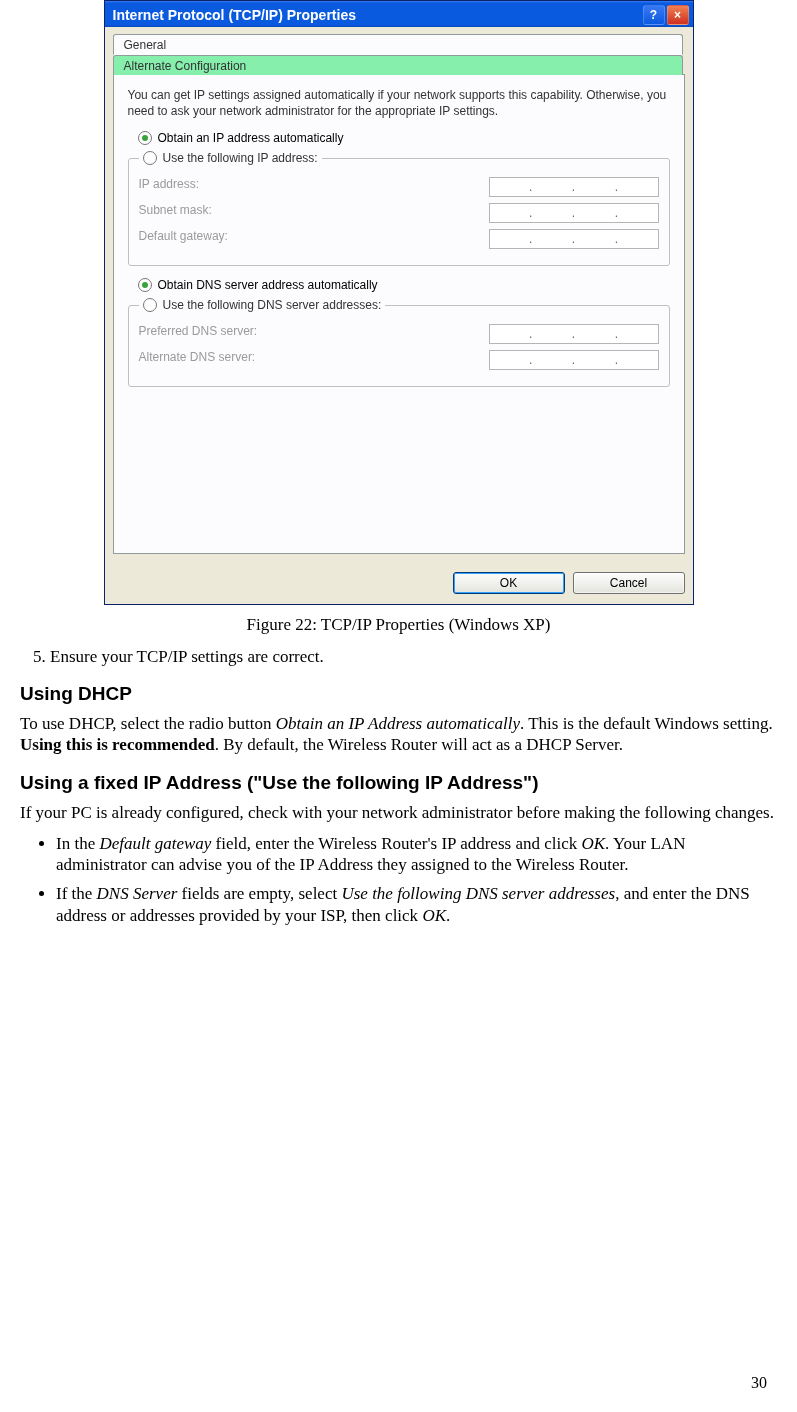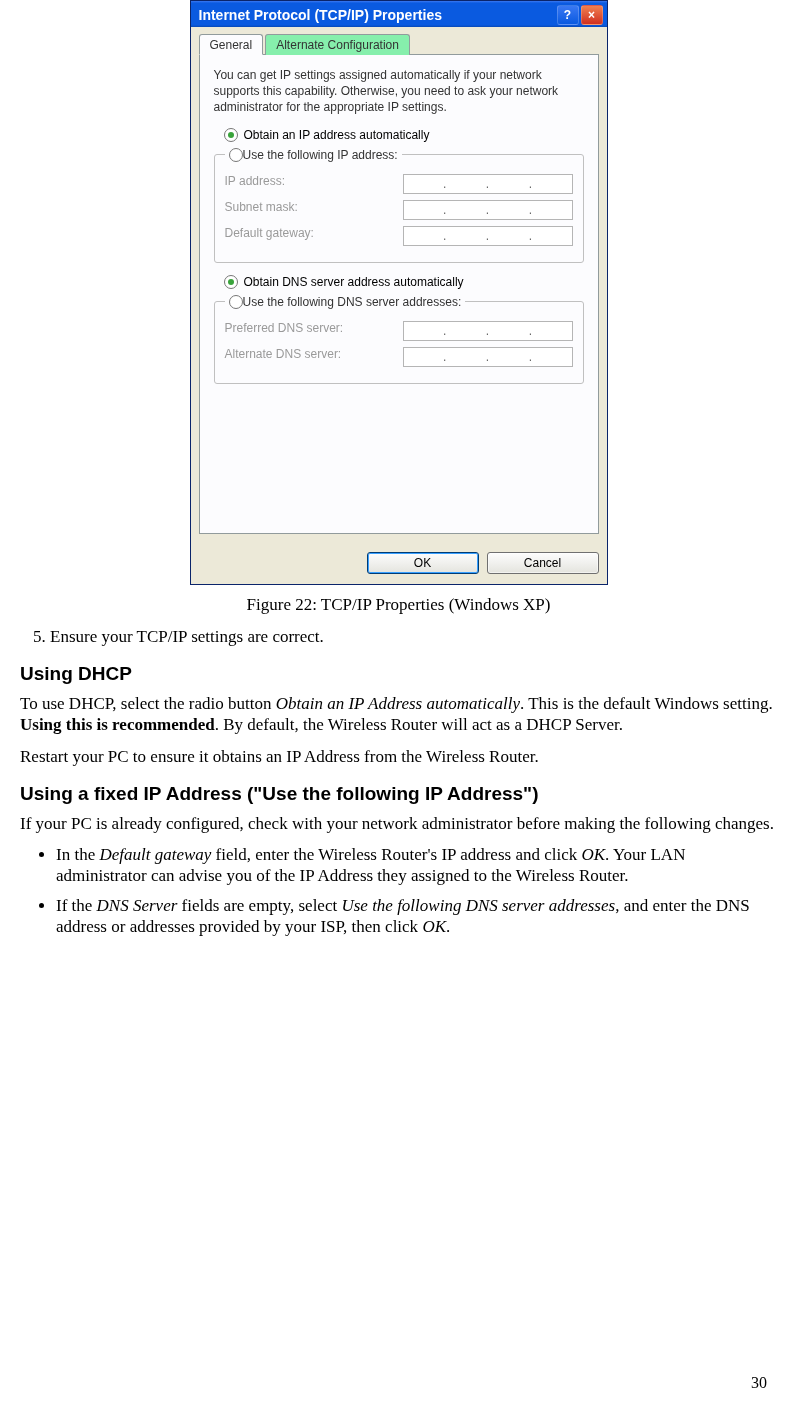--- a/index.html
+++ b/index.html
@@ -17,21 +17,21 @@
     position: relative;
     min-height: 1412px;
   }
   .dialog-wrap {
     display: flex;
     flex-direction: column;
     align-items: center;
     margin-bottom: 10px;
   }
   .dialog {
-    width: 418px;
+    width: 590px;
     background: #ece9d8;
     border: 1px solid #0a246a;
     box-sizing: border-box;
     font-family: Tahoma, sans-serif;
     font-size: 12px;
   }
   .titlebar {
     background: linear-gradient(to bottom, #3a78f3 0%, #0a5ae0 8%, #0a5ae0 92%, #0848b5 100%);
     color: #fff;
     font-weight: bold;
@@ -57,20 +57,21 @@
   .tb-btn.help { background: linear-gradient(#3a78f3,#0a5ae0); border:1px solid #fff3; }
   .tb-btn.close { background: linear-gradient(#f08050,#d03020); border:1px solid #fff3; }
   .dialog-body {
     padding: 6px 8px 8px 8px;
   }
   .tabstrip {
     display: flex;
     position: relative;
     top: 1px;
     z-index: 2;
+    flex-direction: column;
   }
   .tab {
     border: 1px solid #919b9c;
     border-bottom: none;
     border-top-left-radius: 3px;
     border-top-right-radius: 3px;
     padding: 3px 10px 2px 10px;
     background: #86efac;
     margin-right: 2px;
     font-size: 12px;
@@ -122,20 +123,21 @@
     margin: 6px 0 12px 0;
     padding: 6px 10px 10px 10px;
     position: relative;
   }
   fieldset.group > legend {
     padding: 0 4px;
     font-size: 12px;
     color: #333;
     display: flex;
     align-items: center;
+    gap: 6px;
   }
   .field-row {
     display: flex;
     align-items: flex-start;
     justify-content: space-between;
     margin: 6px 0;
   }
   .field-row label {
     color: #9a9a9a;
     font-size: 12px;
@@ -330,21 +332,20 @@
   <div class="caption">Figure 22: TCP/IP Properties (Windows XP)</div>
 
   <ol class="step" start="5">
     <li>Ensure your TCP/IP settings are correct.</li>
   </ol>
 
   <h3 class="doc">Using DHCP</h3>
   <p class="doc">
     <span>To use DHCP, select the radio button </span><span class="italic">Obtain an IP Address automatically</span><span>. This is the default Windows setting. </span><span class="bold">Using this is recommended</span><span>. By default, the Wireless Router will act as a DHCP Server.</span>
   </p>
-  <p class="doc">Restart your PC to ensure it obtains an IP Address from the Wireless Router.</p>
 
   <h3 class="doc">Using a fixed IP Address ("Use the following IP Address")</h3>
   <p class="doc">If your PC is already configured, check with your network administrator before making the following changes.</p>
 
   <ul class="doc">
     <li>
       <span>In the </span><span class="italic">Default gateway</span><span> field, enter the Wireless Router's IP address and click </span><span class="italic">OK</span><span>. Your LAN administrator can advise you of the IP Address they assigned to the Wireless Router.</span>
     </li>
     <li>
       <span>If the </span><span class="italic">DNS Server</span><span> fields are empty, select </span><span class="italic">Use the following DNS server addresses</span><span>, and enter the DNS address or addresses provided by your ISP, then click </span><span class="italic">OK</span><span>.</span>

